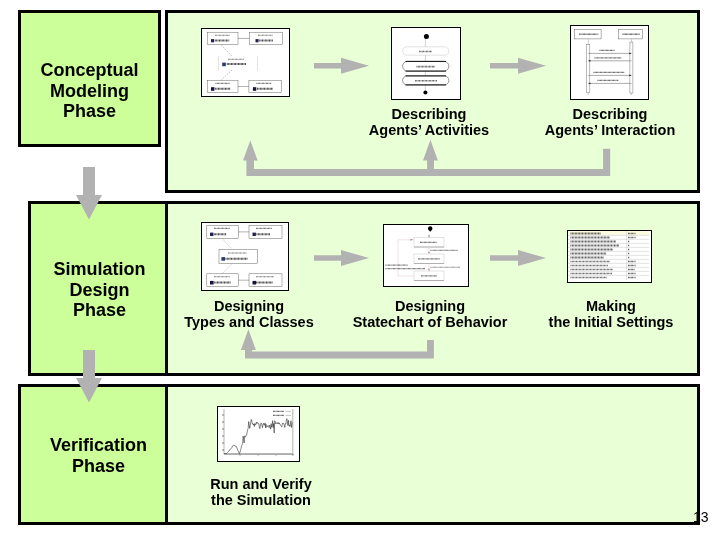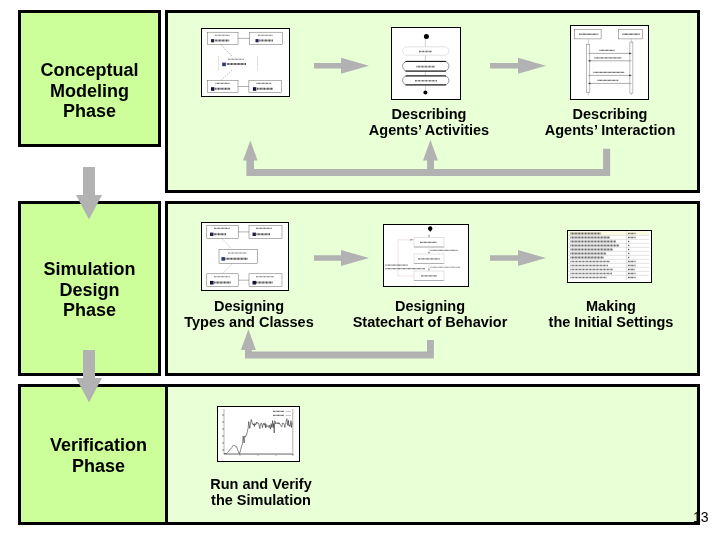--- a/index.html
+++ b/index.html
@@ -20,21 +20,21 @@
 </head>
 <body>
 
 <div class="slide">
 
   <div class="phasebox" id="phase0" style="left:18px;top:10px;width:143px;height:137px;">
     <div class="lbl" style="margin-top:25px;">Conceptual
 Modeling
 Phase</div>
   </div>
-  <div class="phasebox" id="phase1" style="left:18px;top:201px;width:143px;height:175px;">
+  <div class="phasebox" id="phase1" style="left:28px;top:201px;width:143px;height:175px;">
     <div class="lbl" style="margin-top:3px;">Simulation
 Design
 Phase</div>
   </div>
   <div class="phasebox" id="phase2" style="left:18px;top:384px;width:161px;height:141px;">
     <div class="lbl" style="margin-top:3px;">Verification
 Phase</div>
   </div>
 
   <div class="stagebox" id="stage0" style="left:165px;top:10px;width:535px;height:183px;"></div>

